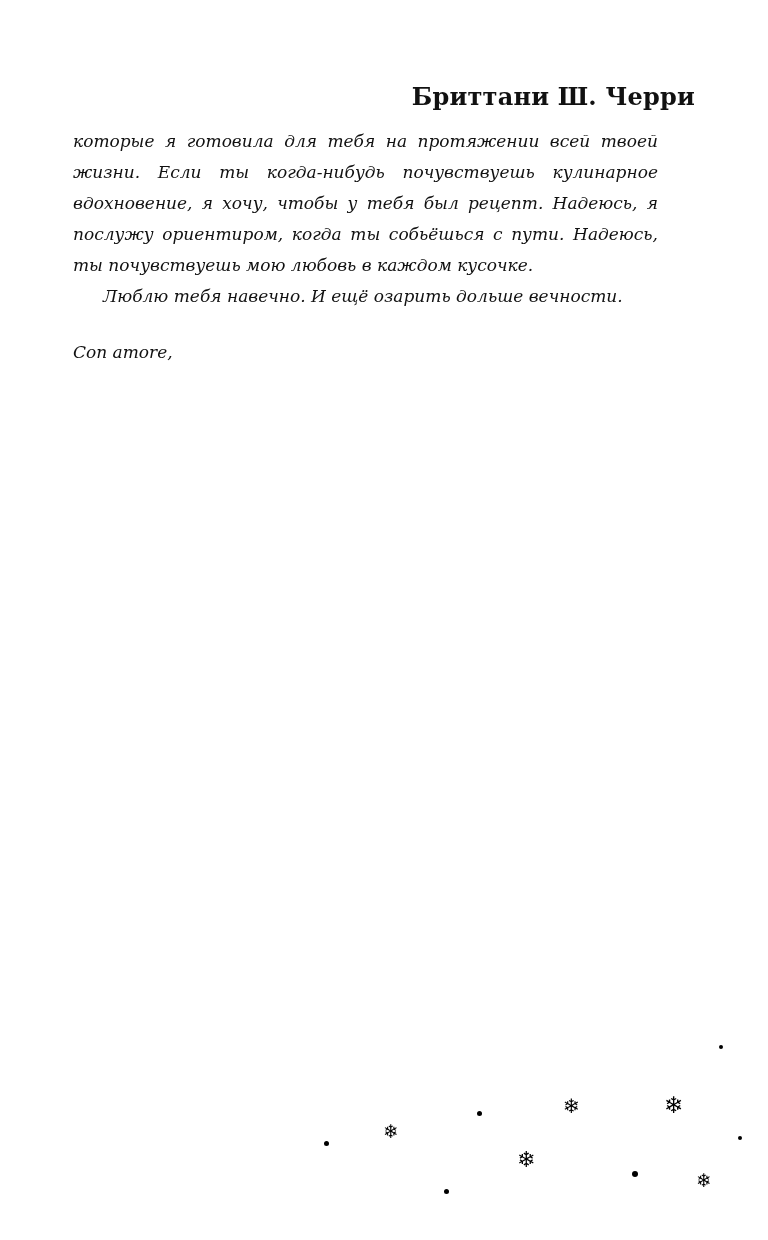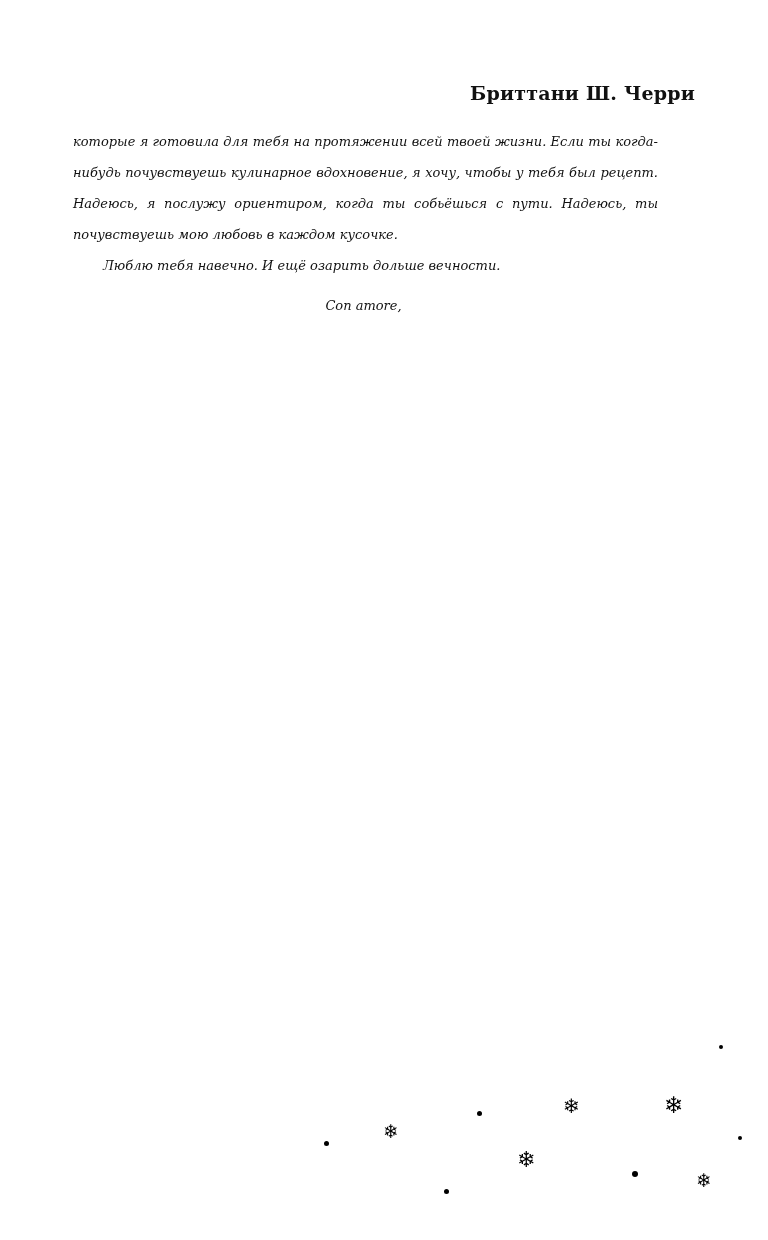--- a/index.html
+++ b/index.html
@@ -18,47 +18,47 @@
   .page {
     position: absolute;
     inset: 0;
   }
   .running-head {
     position: absolute;
     top: 82px;
     right: 73px;
     font-family: "DejaVu Serif", serif;
     font-weight: bold;
-    font-size: 19px;
+    font-size: 24px;
     letter-spacing: 0.2px;
     color: #111;
     white-space: nowrap;
     margin-left: 43px;
   }
   .body-text {
     position: absolute;
     top: 126px;
     left: 73px;
     width: 585px;
     font-family: "DejaVu Serif", serif;
     font-style: italic;
-    font-size: 13px;
+    font-size: 17px;
     line-height: 31px;
     color: #111;
     text-align: justify;
   }
   .body-text p {
     margin: 0;
   }
   .p-indent {
     text-indent: 30px;
   }
   .signature {
-    margin-top: 9px;
-    text-align: center;
+    margin-top: 25px;
+    text-align: left;
     line-height: 31px;
   }
   .signature .line {
     display: block;
     padding-right: 4px;
   }
   .ornaments {
     position: absolute;
     left: 0;
     top: 0;

